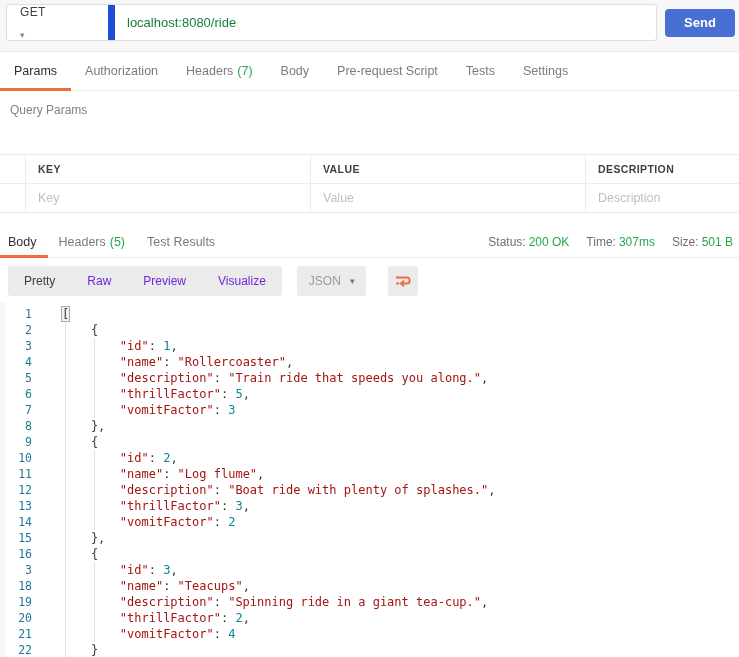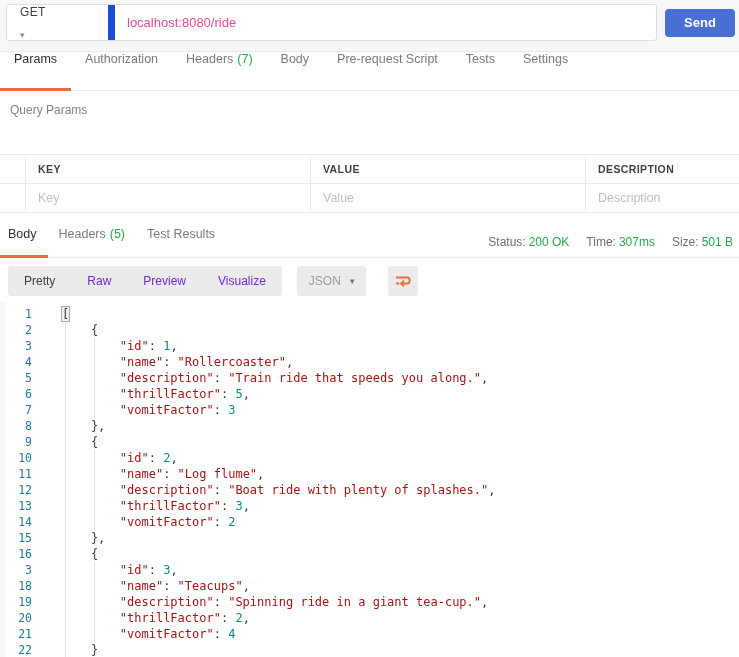--- a/index.html
+++ b/index.html
@@ -22,33 +22,33 @@
     background: #fff; border: 1px solid #dedede; border-radius: 3px;
   }
   .method {
     width: 108px; display: flex; align-items: flex-start; justify-content: space-between;
     padding: 0 13px; border-right: 7px solid #1d4ed8;
     font-size: 12px; color: #3f3f3f; letter-spacing: .3px; cursor: pointer; flex-direction: column;
   }
   .caret { font-size: 9px; color: #8a8a8a; }
   .url-text {
     flex: 1; display: flex; align-items: center; padding: 0 12px;
-    font-size: 13px; color: #ec4899;
+    font-size: 13px; color: #15803d;
   }
   .send {
     width: 70px; height: 28px; margin-left: 8px;
     background: var(--send_blue); color: #fff; border: none; border-radius: 4px;
     font-size: 13px; font-weight: bold; font-family: "Liberation Sans", sans-serif;
     cursor: pointer;
   }
 
   
   .tabrow { display: flex; align-items: stretch; height: 39px; border-bottom: 1px solid #ededed; }
   .tab {
-    position: relative; display: flex; 
+    position: relative; display: flex; align-items: center;
     padding: 0 14px; font-size: 12.5px; color: #7b7b7b; cursor: pointer; white-space: nowrap;
   }
   .tab.active { color: #2f2f2f; }
   .tab.active::after {
     content: ""; position: absolute; left: 0; right: 0; bottom: -1px; height: 3px;
     background: var(--accent_orange);
   }
   .tab .count { color: var(--tab_count_green); margin-left: 4px; }
 
   

